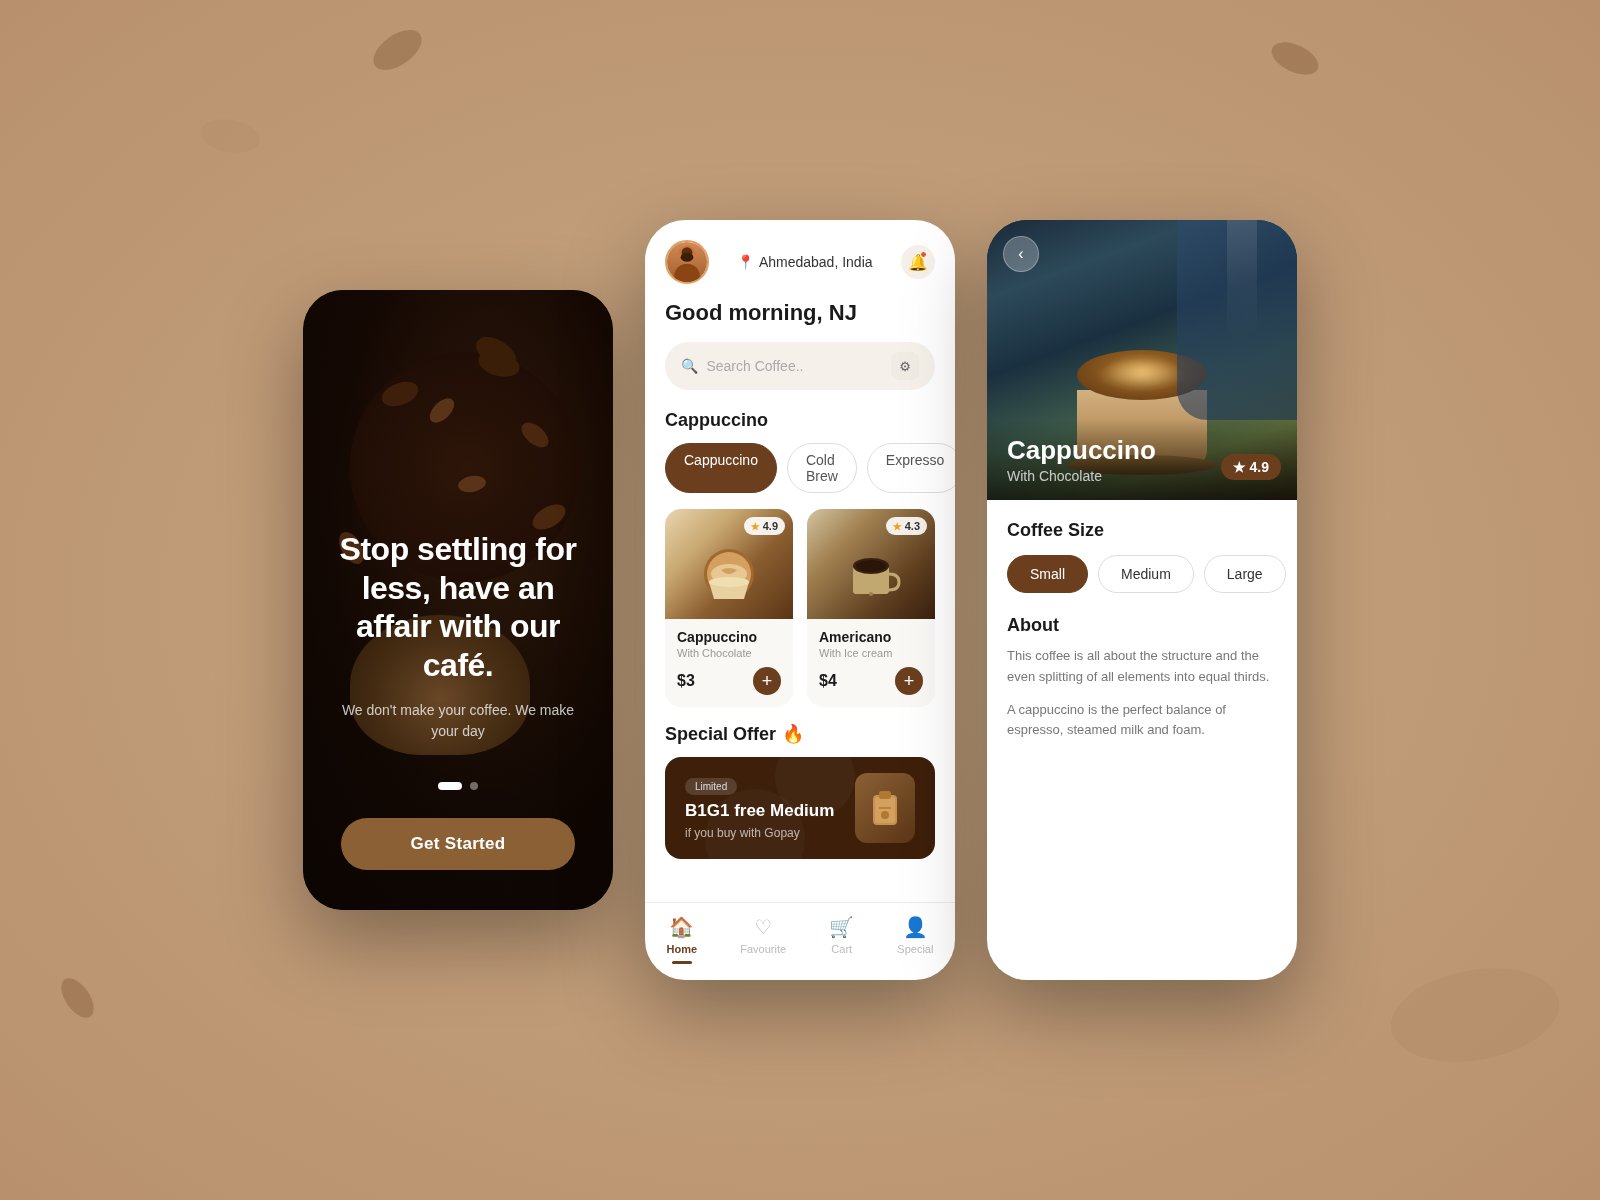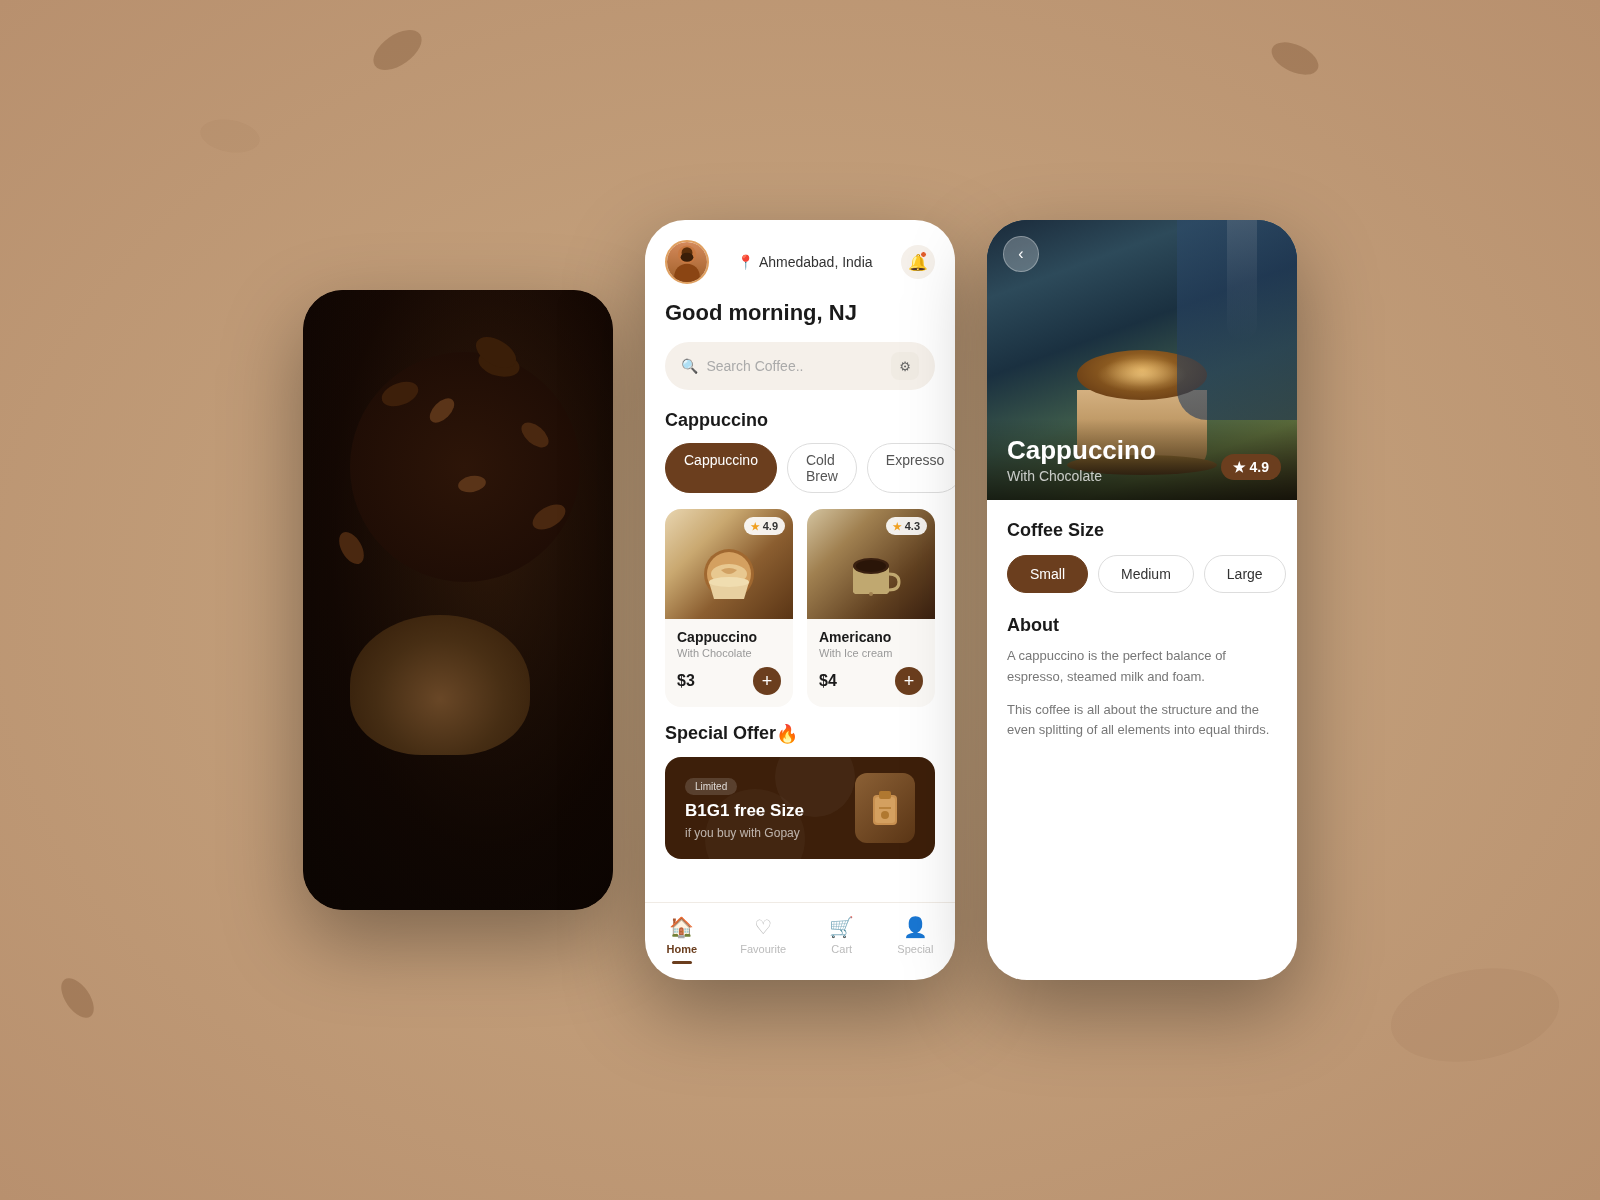--- a/index.html
+++ b/index.html
@@ -366,21 +366,22 @@
     .special-offer-section {
       padding: 0 20px 16px;
     }
 
     .special-title {
       font-size: 18px;
       font-weight: 700;
       color: #1a1a1a;
       margin-bottom: 12px;
       display: flex;
-      gap: 0;
+      align-items: center;
+      gap: 6px;
     }
 
     .offer-banner {
       background: #3d1f0a;
       border-radius: 16px;
       padding: 16px 20px;
       display: flex;
       align-items: center;
       justify-content: space-between;
       position: relative;
@@ -652,20 +653,29 @@
     <div class="bean-scatter" style="width:38px;height:22px;top:15%;left:25%;transform:rotate(-20deg);"></div>
     <div class="bean-scatter" style="width:32px;height:18px;top:22%;right:20%;transform:rotate(40deg);background:#4a2810;"></div>
     <div class="bean-scatter" style="width:28px;height:16px;top:30%;left:50%;transform:rotate(-10deg);background:#5a3418;"></div>
     <div class="bean-scatter" style="width:42px;height:24px;top:10%;right:30%;transform:rotate(15deg);background:#3a1e08;"></div>
     <div class="bean-scatter" style="width:35px;height:20px;top:40%;left:10%;transform:rotate(60deg);background:#4a2810;"></div>
     <div class="bean-scatter" style="width:30px;height:17px;top:18%;left:40%;transform:rotate(-45deg);background:#5a3418;"></div>
     <div class="bean-scatter" style="width:44px;height:25px;top:8%;left:55%;transform:rotate(30deg);background:#3a1e08;"></div>
     <div class="bean-scatter" style="width:36px;height:20px;top:35%;right:15%;transform:rotate(-30deg);background:#4a2810;"></div>
 
     <div style="position:absolute;bottom:25%;left:15%;width:180px;height:140px;background:radial-gradient(ellipse at 50% 60%, #8b6035 0%, #5a3c1a 50%, #3a2008 100%);border-radius:50% 50% 40% 40%;opacity:0.7;"></div>
+  </div>
+  <div class="splash-text-area">
+    <h1 class="splash-headline">Stop settling for less, have an affair with our café.</h1>
+    <p class="splash-sub">We don't make your coffee. We make your day</p>
+    <div class="splash-dots">
+      <div class="dot active"></div>
+      <div class="dot inactive"></div>
+    </div>
+    <button class="btn-get-started">Get Started</button>
   </div>
 </div>
 
 <div class="phone phone-home">
 
   <div class="home-header">
     <div class="avatar">
       <div class="avatar-face">
 
         <svg width="44" height="44" viewBox="0 0 44 44">
@@ -761,21 +771,21 @@
   </div>
 
   <div class="special-offer-section">
     <div class="special-title">
       <span>Special Offer</span>
       <span>🔥</span>
     </div>
     <div class="offer-banner">
       <div class="offer-text-area">
         <div class="limited-badge">Limited</div>
-        <div class="offer-title">B1G1 free Size</div>
+        <div class="offer-title">B1G1 free Medium</div>
         <div class="offer-sub">if you buy with Gopay</div>
       </div>
       <div class="offer-img">
 
         <svg width="40" height="50" viewBox="0 0 40 50">
           <rect x="8" y="12" width="24" height="30" rx="4" fill="#c89050"></rect>
           <rect x="10" y="14" width="20" height="26" rx="3" fill="#d4a060"></rect>
           <rect x="14" y="8" width="12" height="8" rx="2" fill="#b07830"></rect>
           <line x1="14" y1="25" x2="26" y2="25" stroke="#b07830" stroke-width="1.5"></line>
           <circle cx="20" cy="32" r="4" fill="#b07830"></circle>
@@ -841,17 +851,17 @@
   <div class="detail-content">
 
     <div class="size-title">Coffee Size</div>
     <div class="size-options">
       <button class="size-btn active">Small</button>
       <button class="size-btn">Medium</button>
       <button class="size-btn">Large</button>
     </div>
 
     <div class="about-title">About</div>
+    <div class="about-text">This coffee is all about the structure and the even splitting of all elements into equal thirds.</div>
     <div class="about-text">A cappuccino is the perfect balance of espresso, steamed milk and foam.</div>
-    <div class="about-text">This coffee is all about the structure and the even splitting of all elements into equal thirds.</div>
   </div>
 
 </div>
 
 </body></html>

